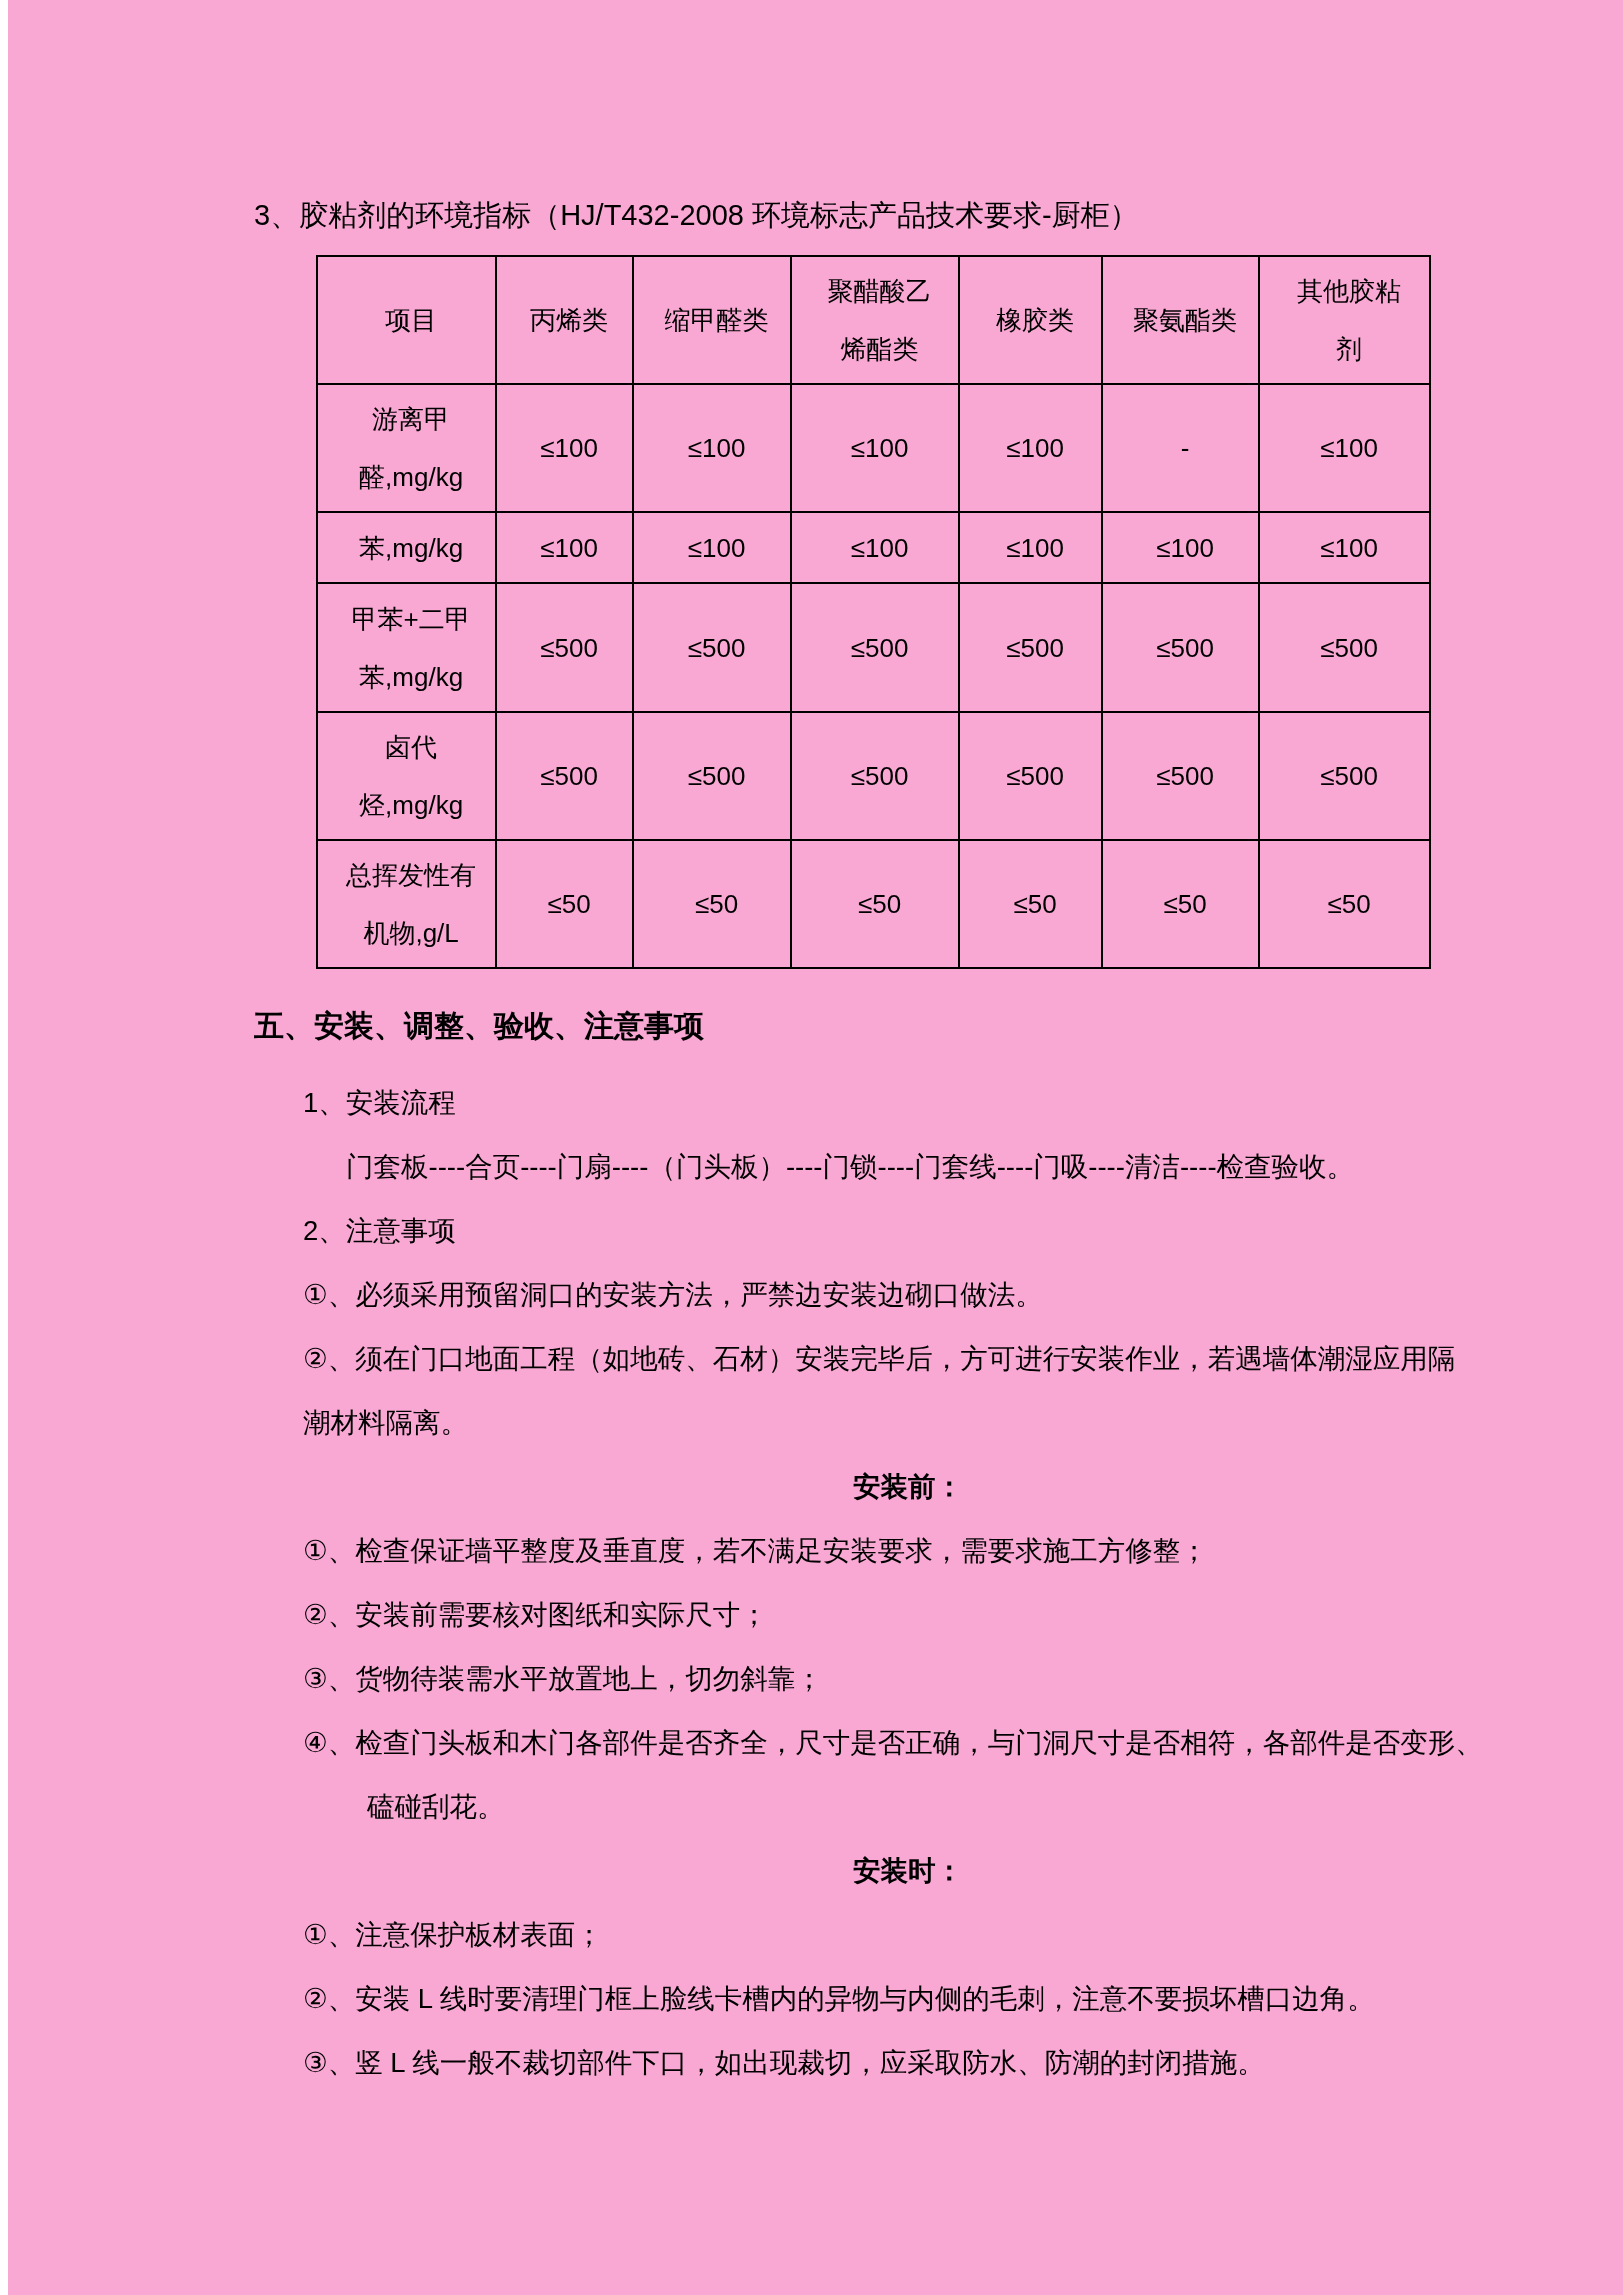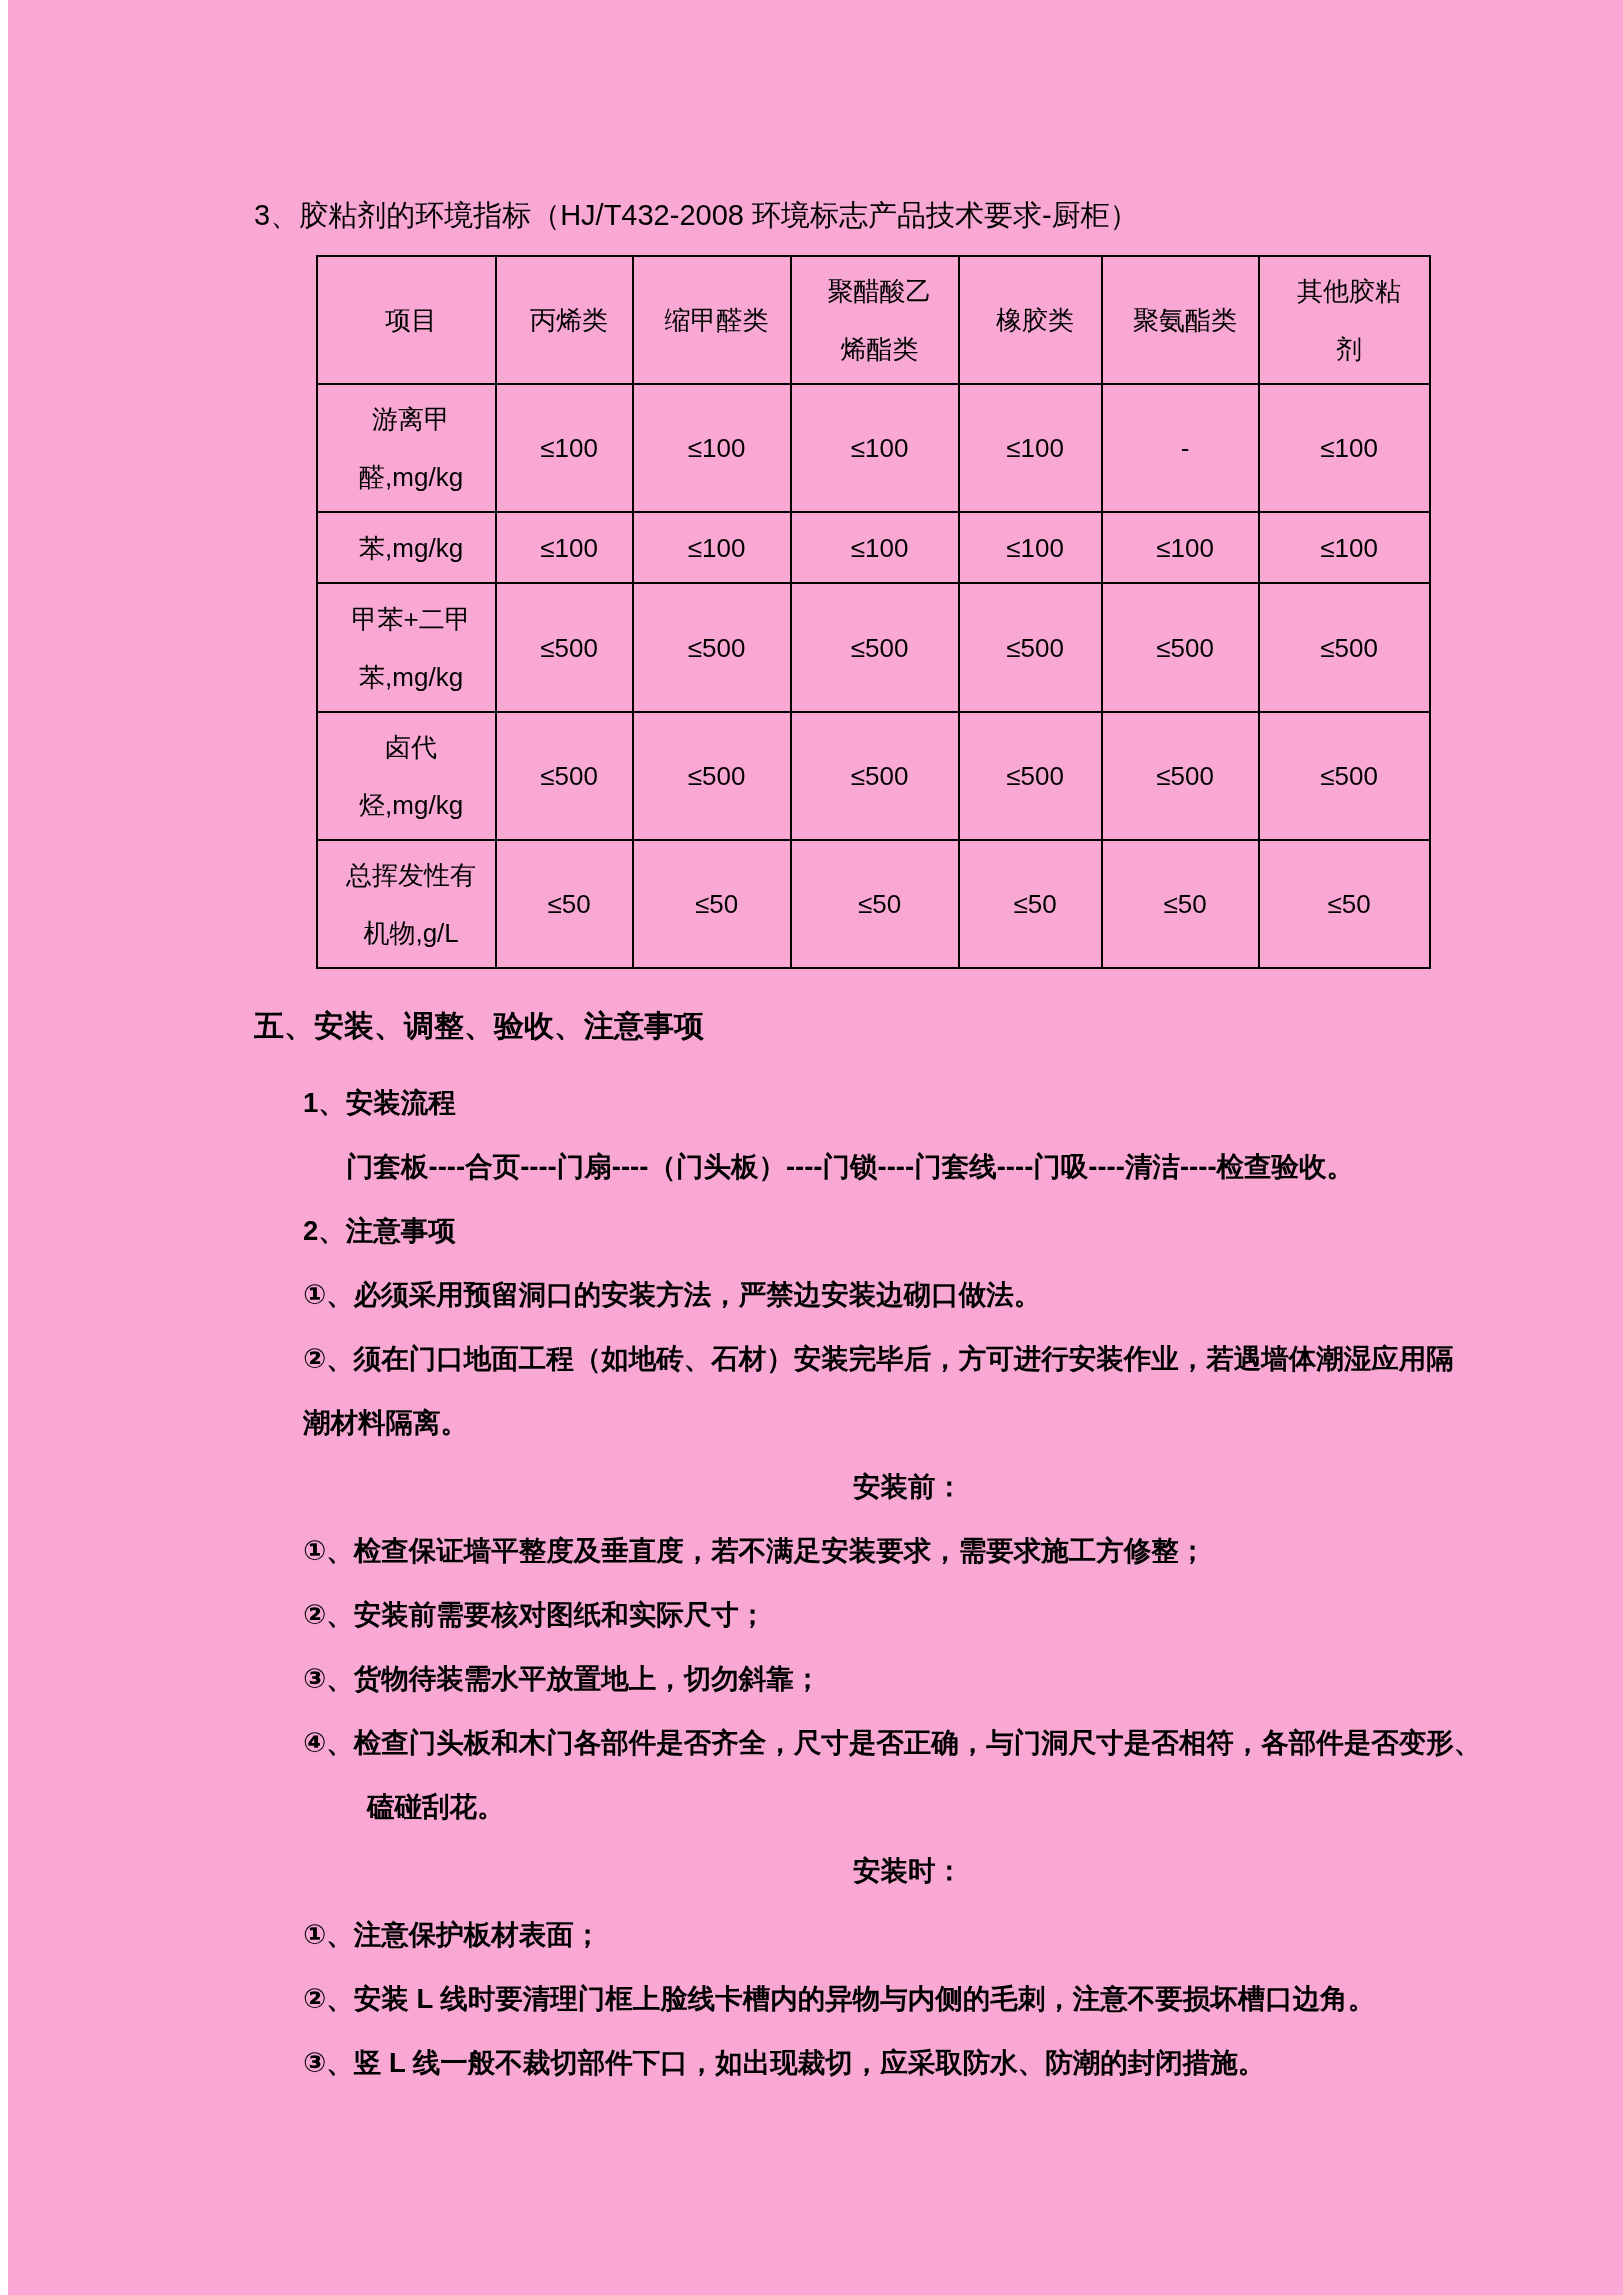--- a/index.html
+++ b/index.html
@@ -47,21 +47,21 @@
   .h5-heading {
     font-size: 30px;
     font-weight: 700;
     margin: 31px 0 0 0;
     line-height: 52px;
     white-space: nowrap;
   }
   .body-block { margin-top: 18.3px; }
   p.line {
     font-size: 27.5px;
-    font-weight: 700;
+    font-weight: 400;
     line-height: 64px;
     margin: 0 0 0 49px;
     white-space: pre-line;
   }
   p.line.flow   { margin-left: 92px; }
   p.line.bold   { font-weight: 700; text-align: center; }
   p.line.hang   { padding-left: 64px; text-indent: -64px; }
 </style>
 </head>
 <body>

